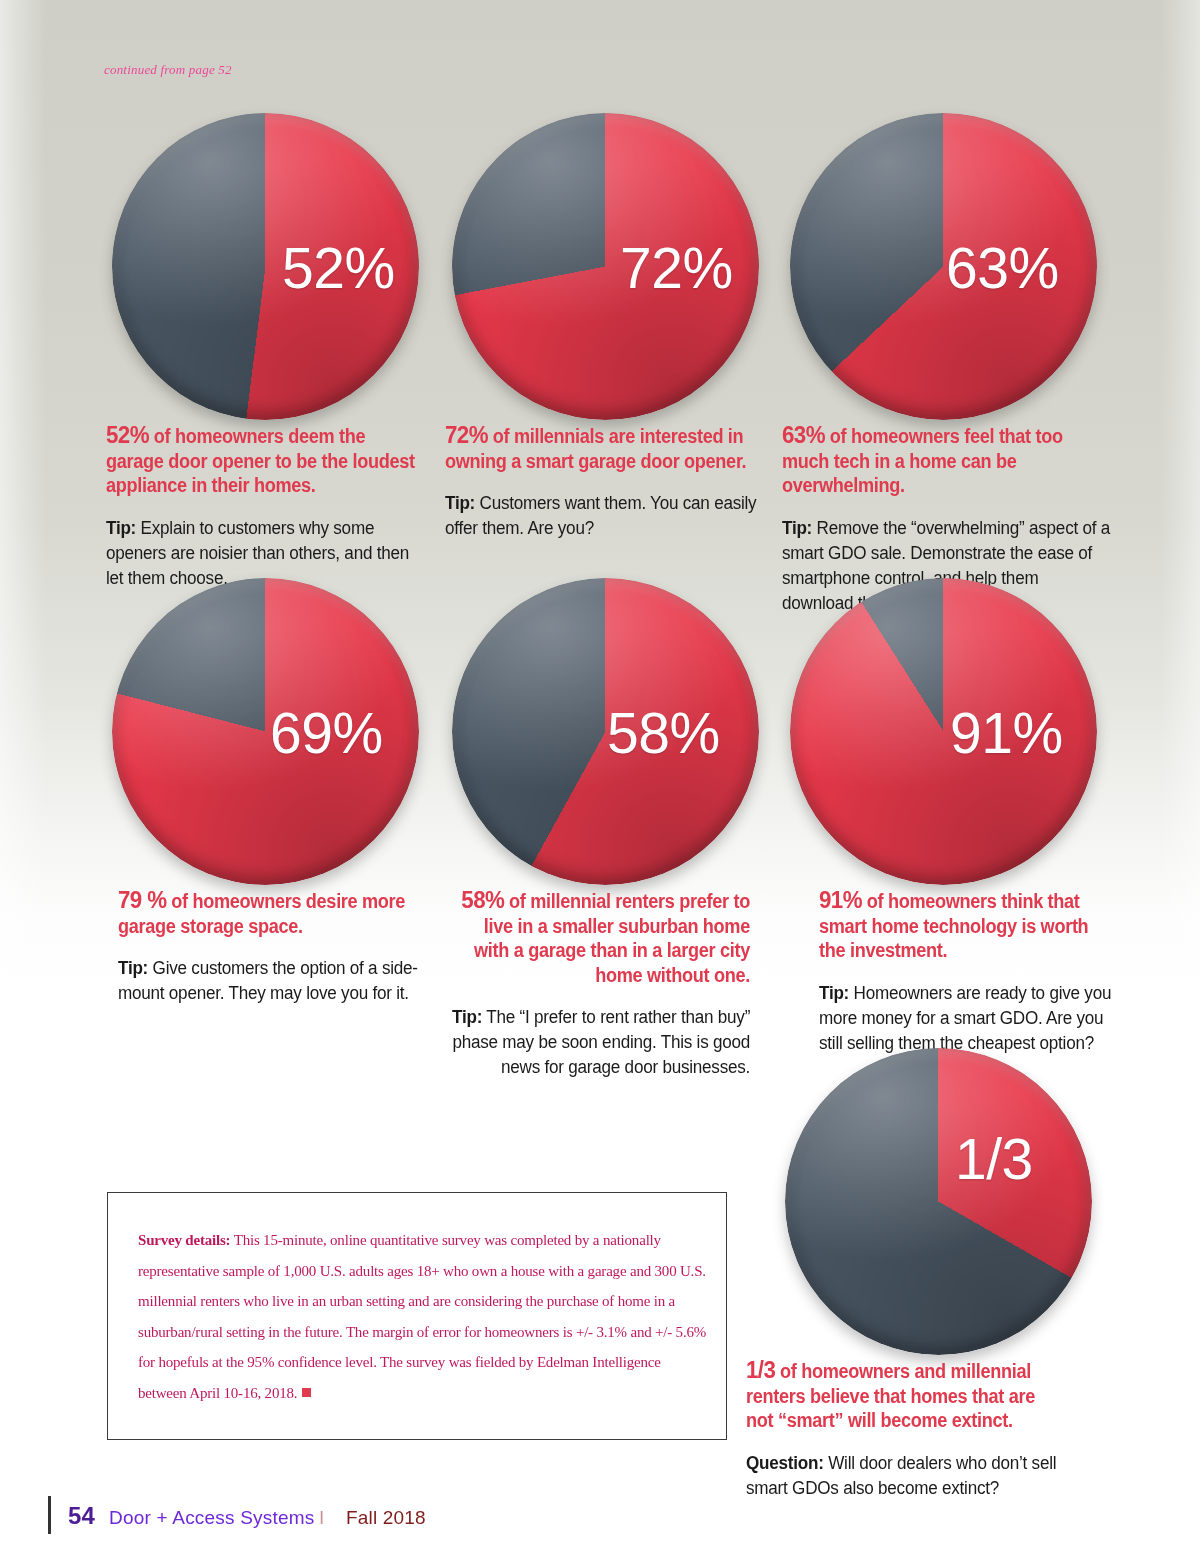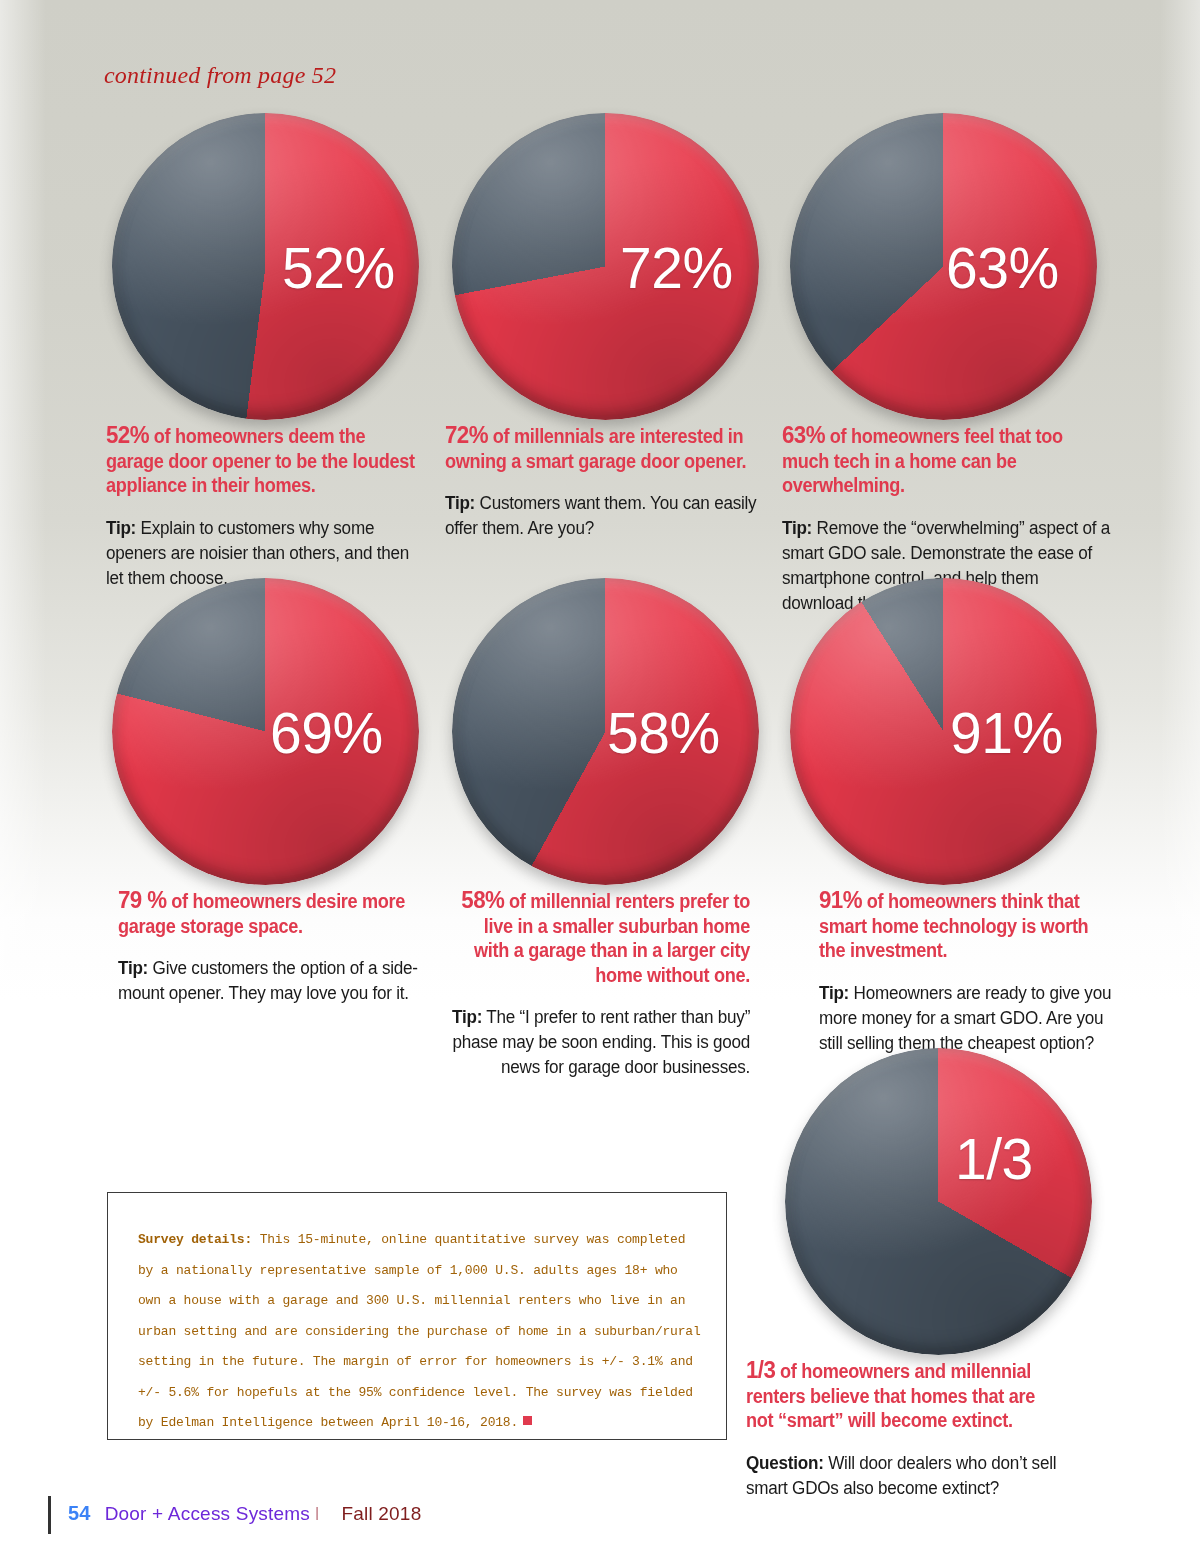--- a/index.html
+++ b/index.html
@@ -55,22 +55,22 @@
     z-index: 2;
   }
 
   
   #continued-note {
     position: absolute;
     left: 104px;
     top: 62px;
     font-family: "Liberation Serif", serif;
     font-style: italic;
-    font-size: 24px;
-    color: #b91c1c;
+    font-size: 13px;
+    color: #ec4899;
     letter-spacing: 0.2px;
   }
 
   
   .pie-wrap {
     position: absolute;
   }
   .pie {
     position: relative;
     width: 100%;
@@ -160,24 +160,24 @@
     height: 248px;
     border: 1.6px solid #3b3b3b;
     box-sizing: border-box;
     background: transparent;
   }
   #survey-text {
     position: absolute;
     left: 30px;
     top: 32px;
     width: 570px;
-    font-family: Liberation Mono, monospace;
-    font-size: 13px;
+    font-family: Liberation Serif, serif;
+    font-size: 15px;
     line-height: 30.5px;
-    color: #a16207;
+    color: #be185d;
     letter-spacing: -0.2px;
   }
   #survey-text b { font-weight: bold; }
   .endmark {
     display: inline-block;
     width: 9px;
     height: 9px;
     background: #e03a4e;
     margin-left: 5px;
     vertical-align: 1px;
@@ -201,22 +201,22 @@
   #footer-inner {
     position: absolute;
     left: 20px;
     top: 8px;
     font-size: 19px;
     letter-spacing: 0.2px;
     white-space: nowrap;
   }
   #footer-page {
     font-weight: bold;
-    color: #3b82f6;
-    font-size: 20px;
+    color: #4c1d95;
+    font-size: 24px;
   }
   #footer-title {
     color: #6d28d9;
     margin-left: 14px;
   }
   #footer-sep {
     color: #c98f97;
     margin-left: 5px;
   }
   #footer-issue {

